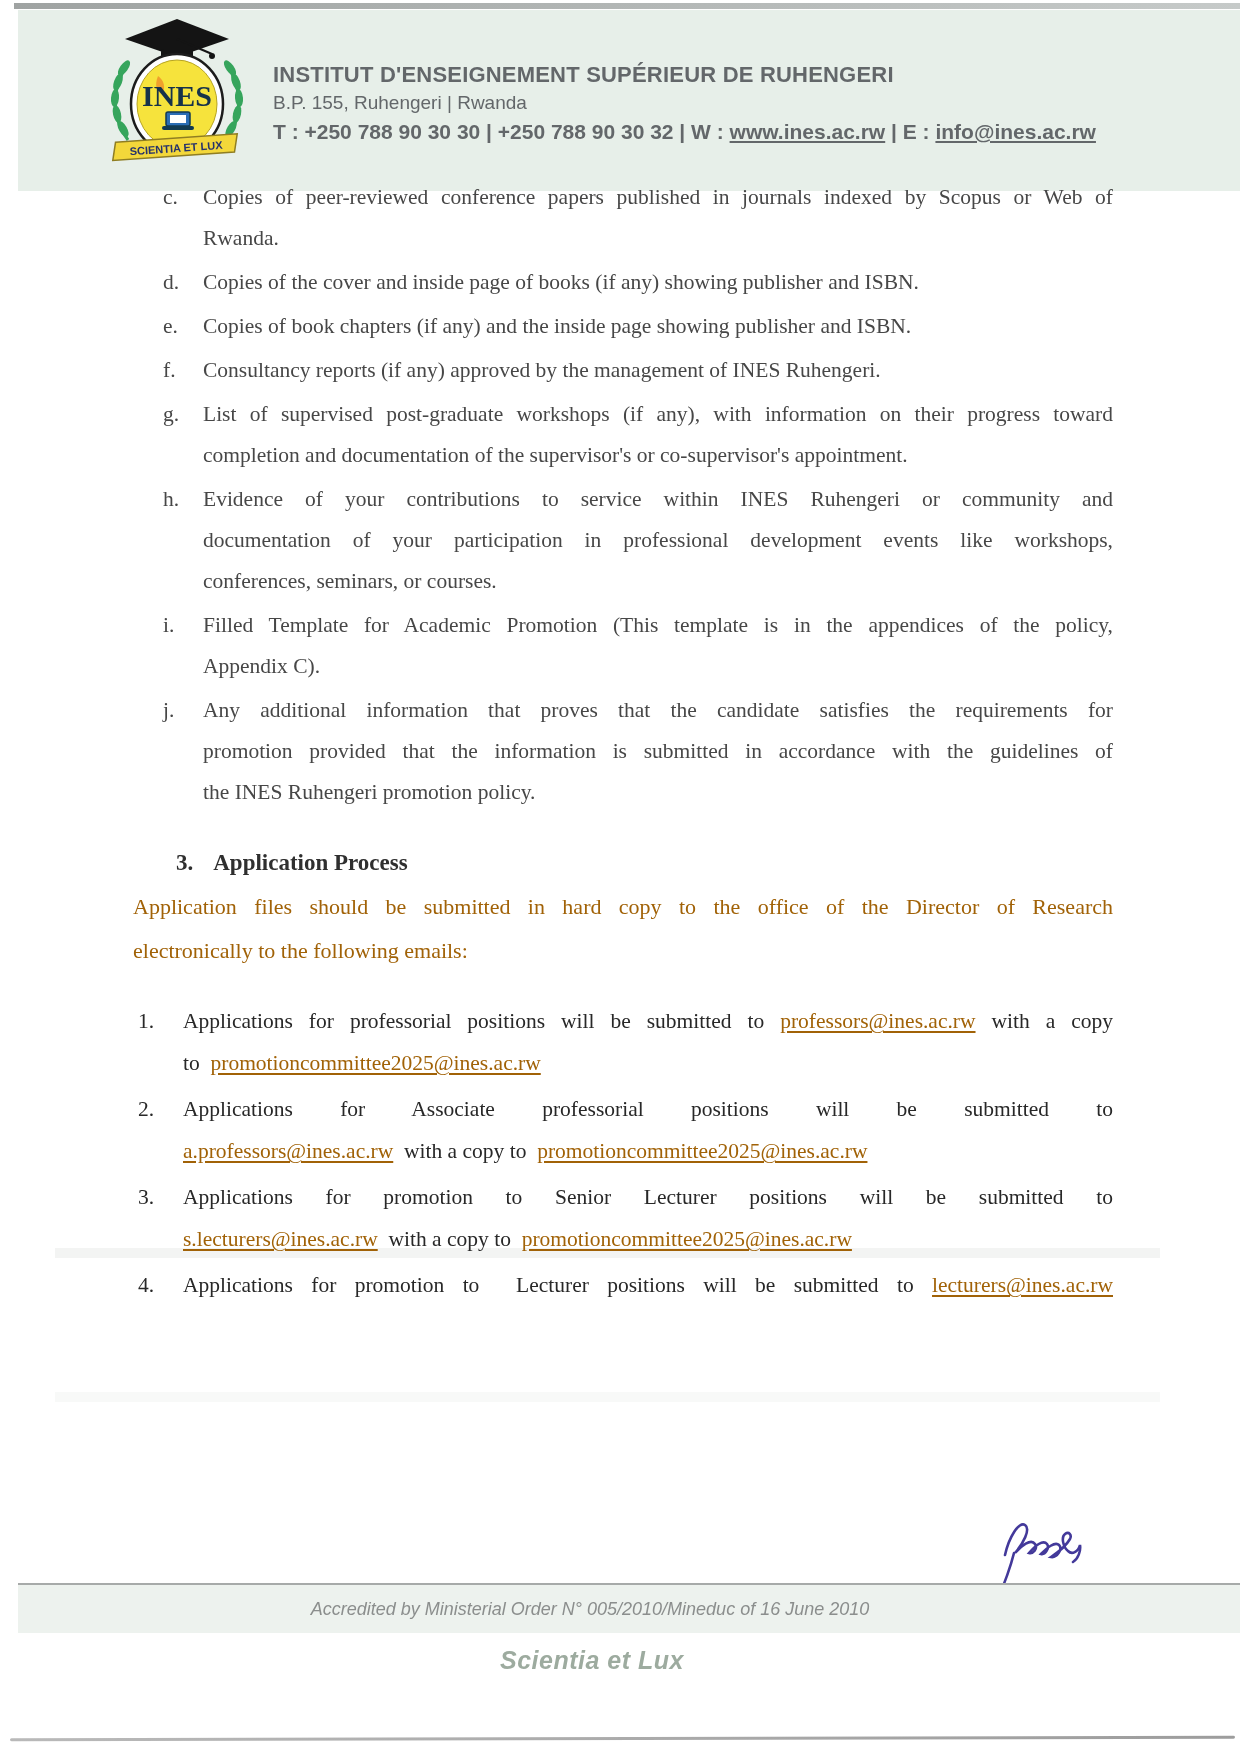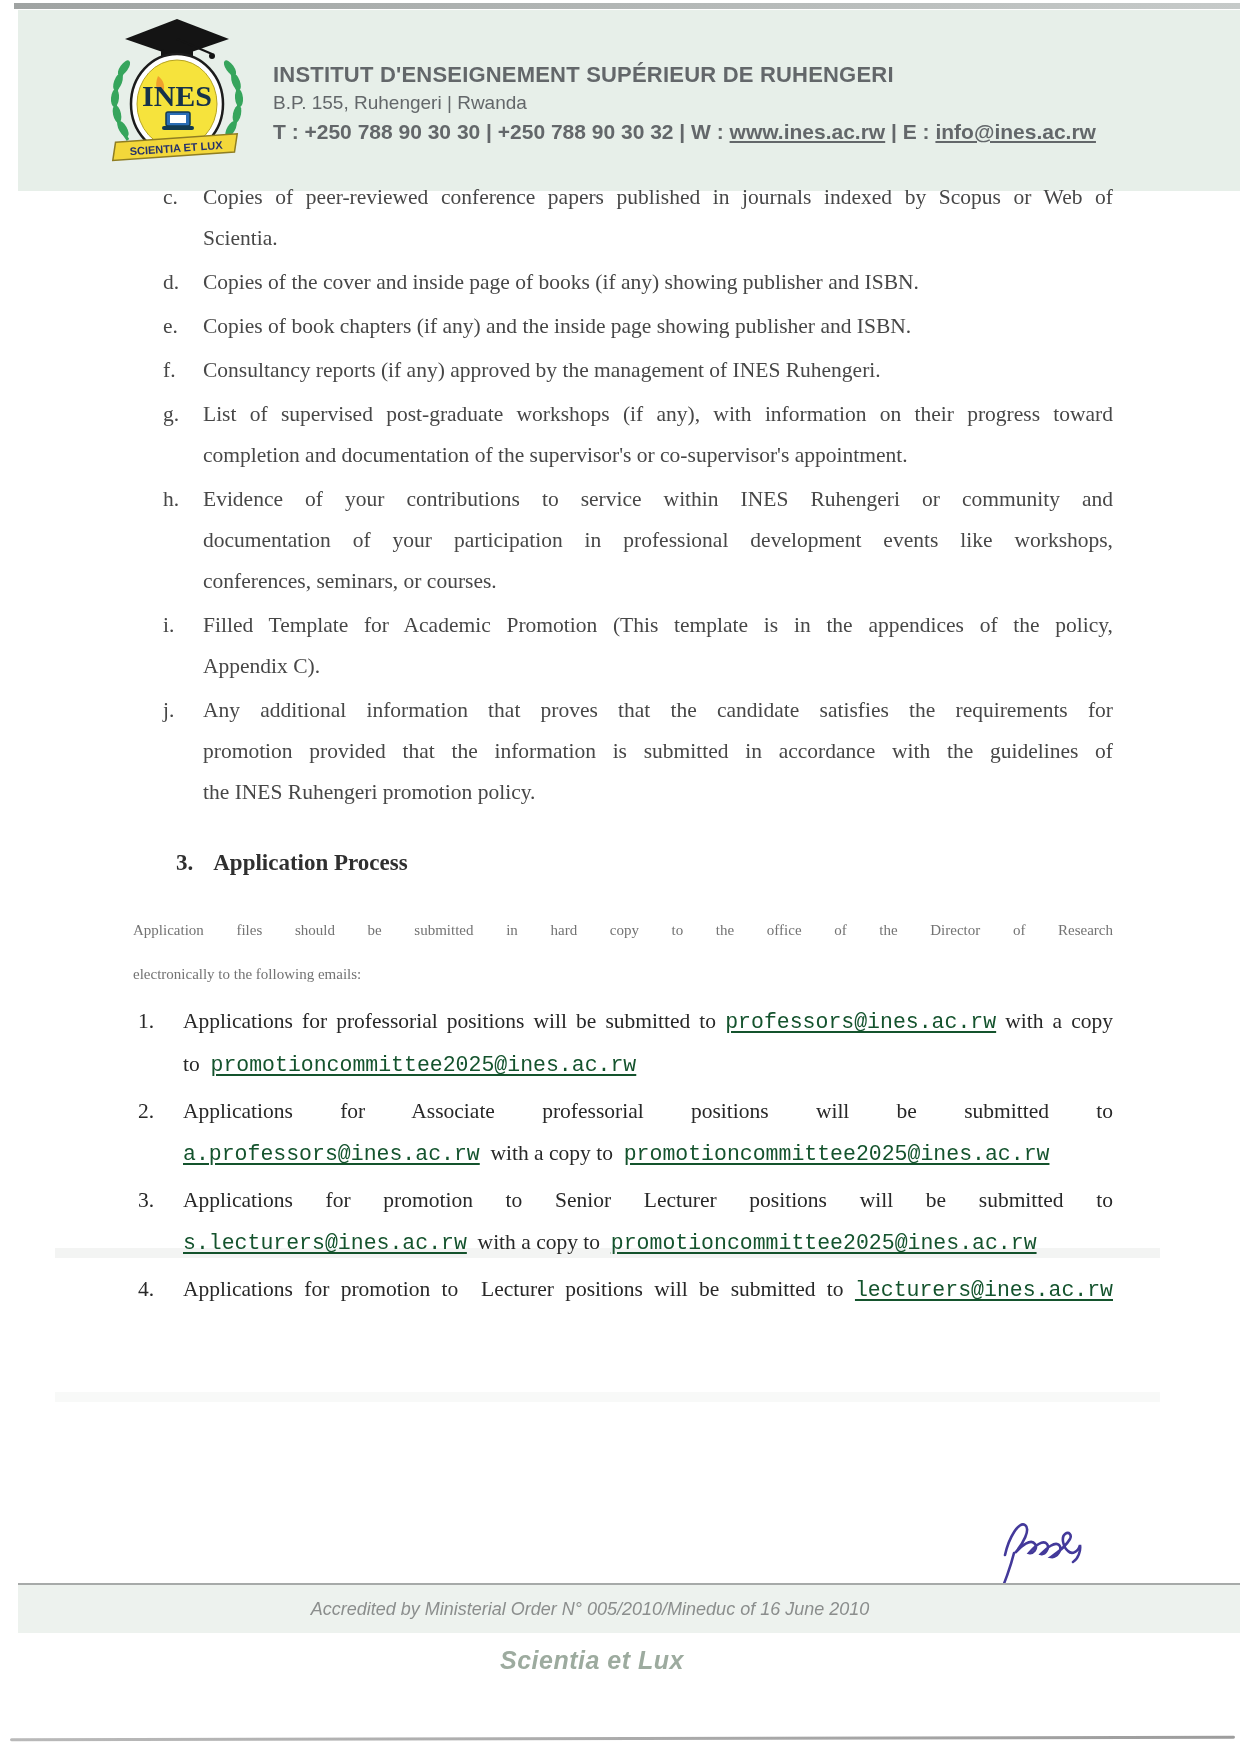--- a/index.html
+++ b/index.html
@@ -23,28 +23,28 @@
   .h-link{text-decoration:underline;color:inherit;cursor:pointer;}
   
   .tline{line-height:41px;}
   .just{text-align:justify;text-align-last:justify;}
   .lettered{position:absolute;left:163px;top:177px;width:950px;color:#474747;font-size:21.5px;}
   .l-row{display:flex;margin-bottom:3px;}
   .l-letter{flex:0 0 40px;line-height:41px;}
   .l-lines{flex:1;}
   .section-heading{position:absolute;left:176px;top:850px;font-size:23px;font-weight:bold;
                    color:#2f2f2f;display:flex;gap:20px;}
-  .intro{position:absolute;left:133px;top:908px;width:980px;color:#737373;font-size:15px;}
+  .intro{position:absolute;left:133px;top:885px;width:980px;color:#a16207;font-size:22px;}
   .intro .tline{line-height:44px;}
   .numbered{position:absolute;left:138px;top:1000px;width:975px;color:#282828;font-size:21.5px;}
   .n-row{display:flex;margin-bottom:4px;}
   .n-num{flex:0 0 45px;line-height:42px;}
   .n-lines{flex:1;}
   .numbered .tline{line-height:42px;}
-  .email-link{color:#14532d;text-decoration:underline;text-underline-offset:3px;cursor:pointer;font-family:Liberation Mono, monospace;}
+  .email-link{color:#a16207;text-decoration:underline;text-underline-offset:3px;cursor:pointer;}
   
   .signature{position:absolute;left:990px;top:1513px;}
   .footer-band{position:absolute;left:18px;right:0;top:1583px;height:50px;background:#edf2ee;
                border-top:2px solid #a7aaa9;display:flex;align-items:center;justify-content:center;
                padding-right:78px;box-sizing:border-box;
                font-family:"Liberation Sans",sans-serif;font-style:italic;color:#8b8e8d;font-size:18px;}
   .scientia{position:absolute;left:0;top:1646px;width:1240px;text-align:center;transform:translateX(-28px);
             font-family:"Liberation Sans",sans-serif;font-style:italic;font-weight:bold;
             color:#9dab9f;font-size:25px;letter-spacing:.5px;}
 </style>
@@ -102,21 +102,21 @@
       <div class="h-line2">B.P. 155, Ruhengeri | Rwanda</div>
       <div class="h-line3"><span>T : +250 788 90 30 30 | +250 788 90 30 32 | W : </span><span class="h-link">www.ines.ac.rw</span><span> | E : </span><span class="h-link">info@ines.ac.rw</span></div>
     </div>
   </header>
 
   <section class="lettered">
       <div class="l-row">
         <div class="l-letter">c.</div>
         <div class="l-lines">
           <div class="tline just">Copies of peer-reviewed conference papers published in journals indexed by Scopus or Web of</div>
-          <div class="tline">Scientia.</div>
+          <div class="tline">Rwanda.</div>
         </div>
       </div>
       <div class="l-row">
         <div class="l-letter">d.</div>
         <div class="l-lines">
           <div class="tline">Copies of the cover and inside page of books (if any) showing publisher and ISBN.</div>
         </div>
       </div>
       <div class="l-row">
         <div class="l-letter">e.</div>

